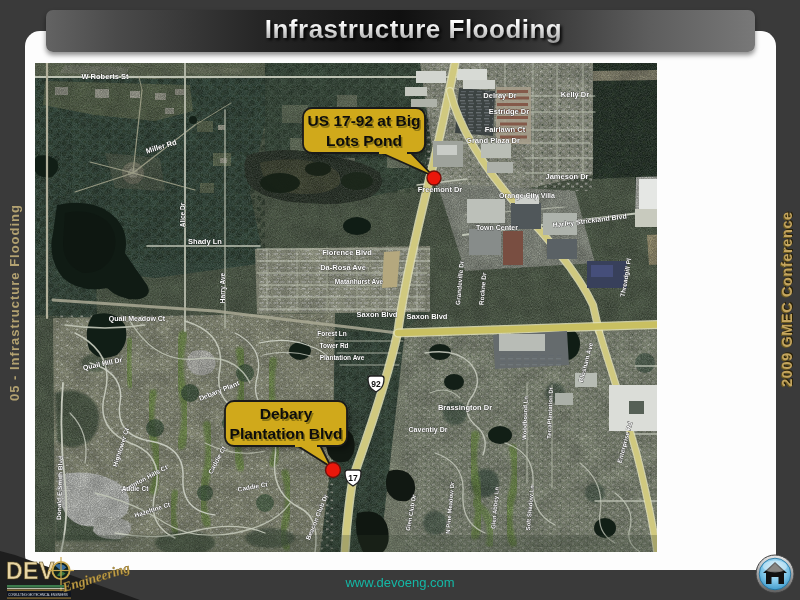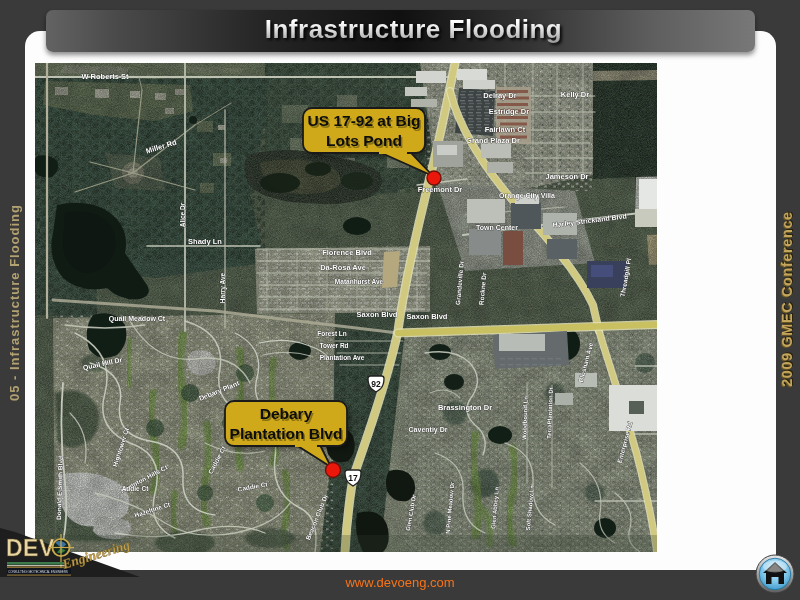--- a/index.html
+++ b/index.html
@@ -482,23 +482,23 @@
      letter-spacing:0.5px;filter:drop-shadow(2px 2.5px 1.5px rgba(0,0,0,0.9));
      background:linear-gradient(180deg,#ffffff 25%,#d9d9d9 55%,#8d8d8d 100%);-webkit-background-clip:text;color:transparent;margin-left:13px;">Infrastructure Flooding</div>
 
 <div class="abs" style="left:-101px;top:295px;width:230px;text-align:center;transform:rotate(-90deg);
      color:#b3a271;font-size:13px;font-weight:bold;letter-spacing:1px;">05 - Infrastructure Flooding</div>
 
 <div class="abs" style="left:672px;top:291px;width:230px;text-align:center;transform:rotate(-90deg);
      color:#c4a55e;font-size:14.5px;font-weight:bold;letter-spacing:0.6px;
      text-shadow:1px 1px 0 #2a2108,-1px -1px 0 #6b5a20;">2009 GMEC Conference</div>
 
-<div class="abs" style="left:0;top:575px;width:800px;text-align:center;font-size:13px;color:#f97316;">www.devoeng.com</div>
-
-<div class="abs" style="left:0;top:522px;width:270px;height:55px;text-align:right;">
+<div class="abs" style="left:0;top:575px;width:800px;text-align:center;font-size:13px;color:#14b8a6;">www.devoeng.com</div>
+
+<div class="abs" style="left:0;top:545px;width:270px;height:55px;text-align:right;">
 <svg width="270" height="55" viewBox="0 0 270 55" xmlns="http://www.w3.org/2000/svg">
 
   <polygon points="0,6 15,10 140,55 0,55" fill="#1e1e1e"></polygon>
 
   <text x="6" y="34" font-family="Liberation Sans,sans-serif" font-size="23" font-weight="bold" fill="#e8d5a4" stroke="#5a4a1e" stroke-width="0.6" letter-spacing="0.5">DEV</text>
 
   <circle cx="61" cy="25.5" r="8.6" fill="#10231c"></circle>
   <path d="M55,20.5 a8.4,8.4 0 0 1 11.4,2 l-4.8,3.8 z" fill="#3a6f9e"></path>
   <path d="M57,30.5 a8.4,8.4 0 0 0 8.6,-2 l-4.8,-2.8 z" fill="#3f7a3f"></path>
   <circle cx="61" cy="25.5" r="8.6" fill="none" stroke="#c9a84f" stroke-width="1.9"></circle>

